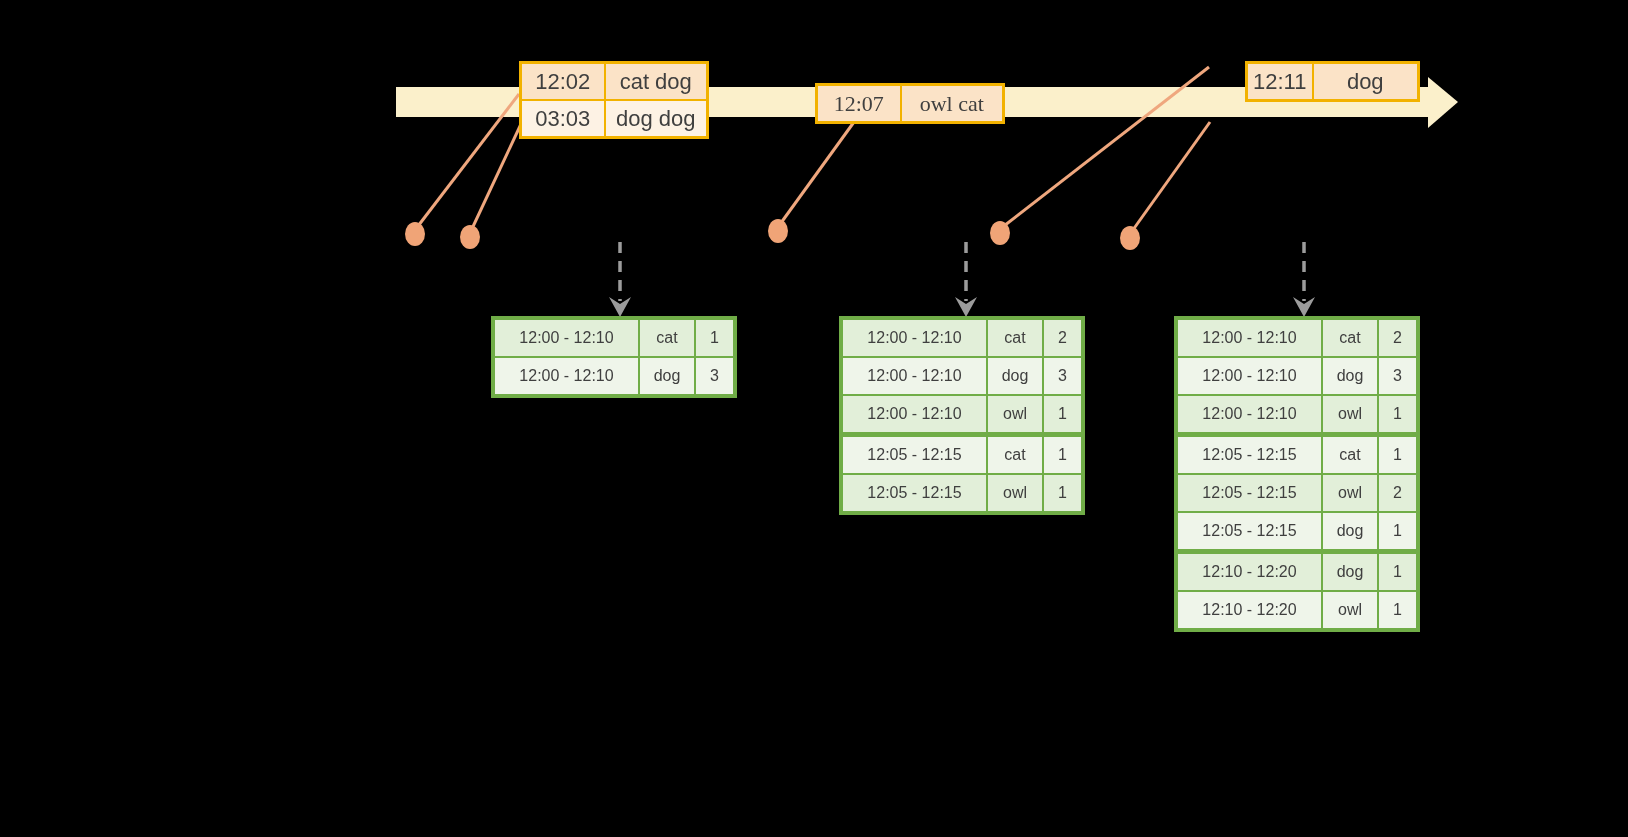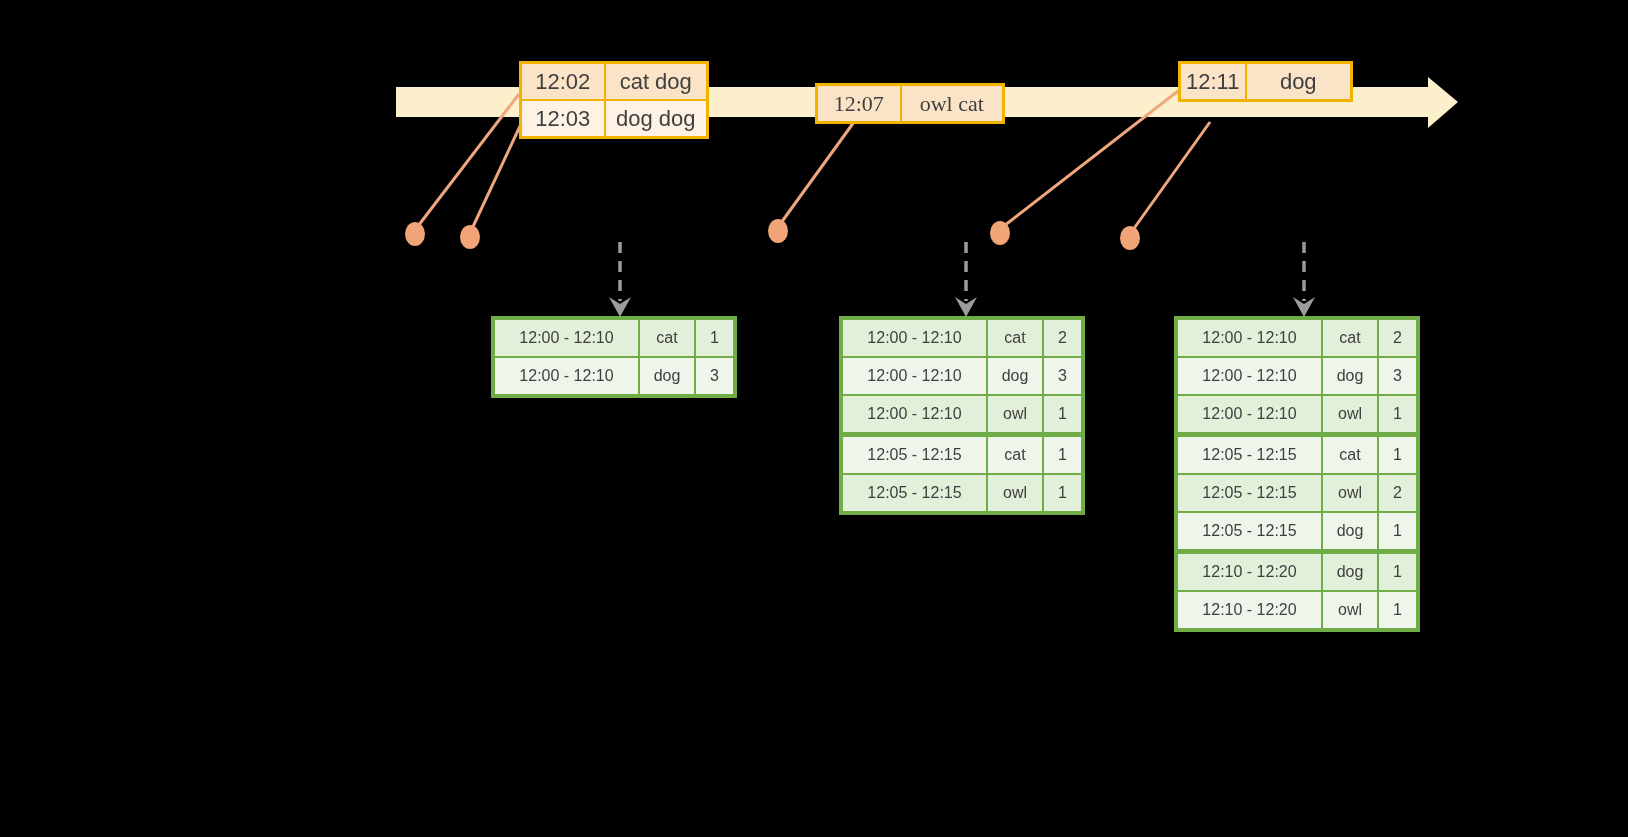--- a/index.html
+++ b/index.html
@@ -69,40 +69,40 @@
     <colgroup>
         <col style="width:84px">
         <col style="width:103px">
       </colgroup>
     <tbody>
         <tr>
           <td>12:02</td>
           <td>cat dog</td>
         </tr>
         <tr>
-          <td>12:03</td>
+          <td>03:03</td>
           <td>dog dog</td>
         </tr>
       </tbody>
   </table>
 
   <table class="event-table" style="left:815px; top:83px;font-family:Liberation Serif, serif;">
     <colgroup>
         <col style="width:84px">
         <col style="width:103px">
       </colgroup>
     <tbody>
         <tr>
           <td>12:07</td>
           <td>owl cat</td>
         </tr>
       </tbody>
   </table>
 
-  <table class="event-table" style="left:1178px; top:61px;">
+  <table class="event-table" style="left:1245px; top:61px;">
     <colgroup>
         <col style="width:66px">
         <col style="width:106px">
       </colgroup>
     <tbody>
         <tr>
           <td>12:11</td>
           <td>dog</td>
         </tr>
       </tbody>

